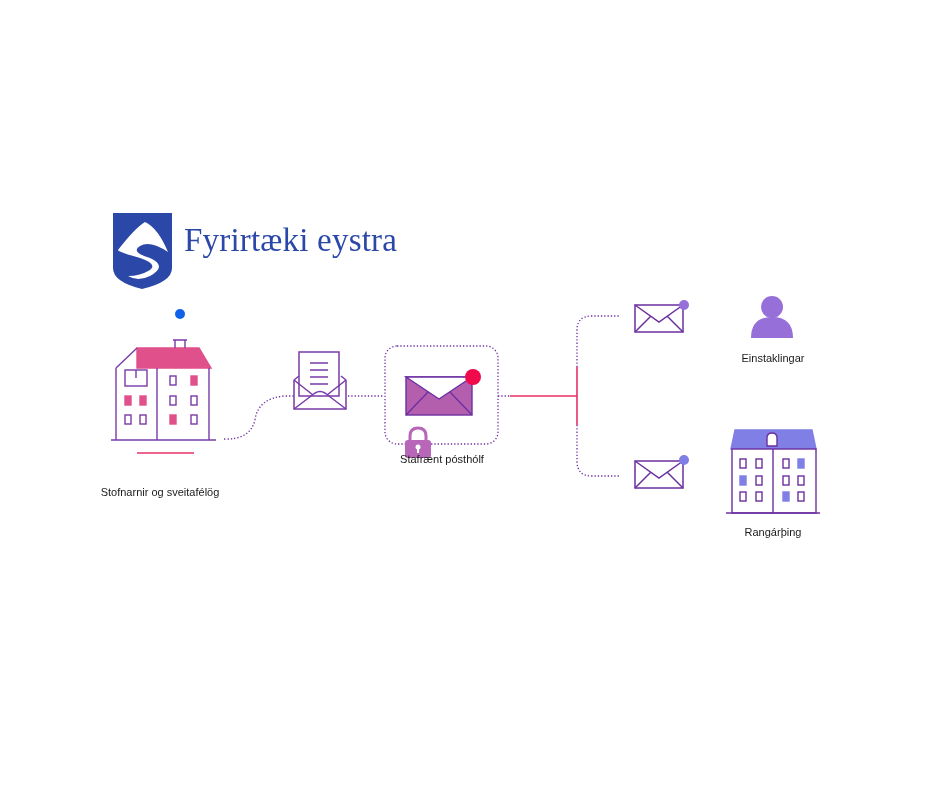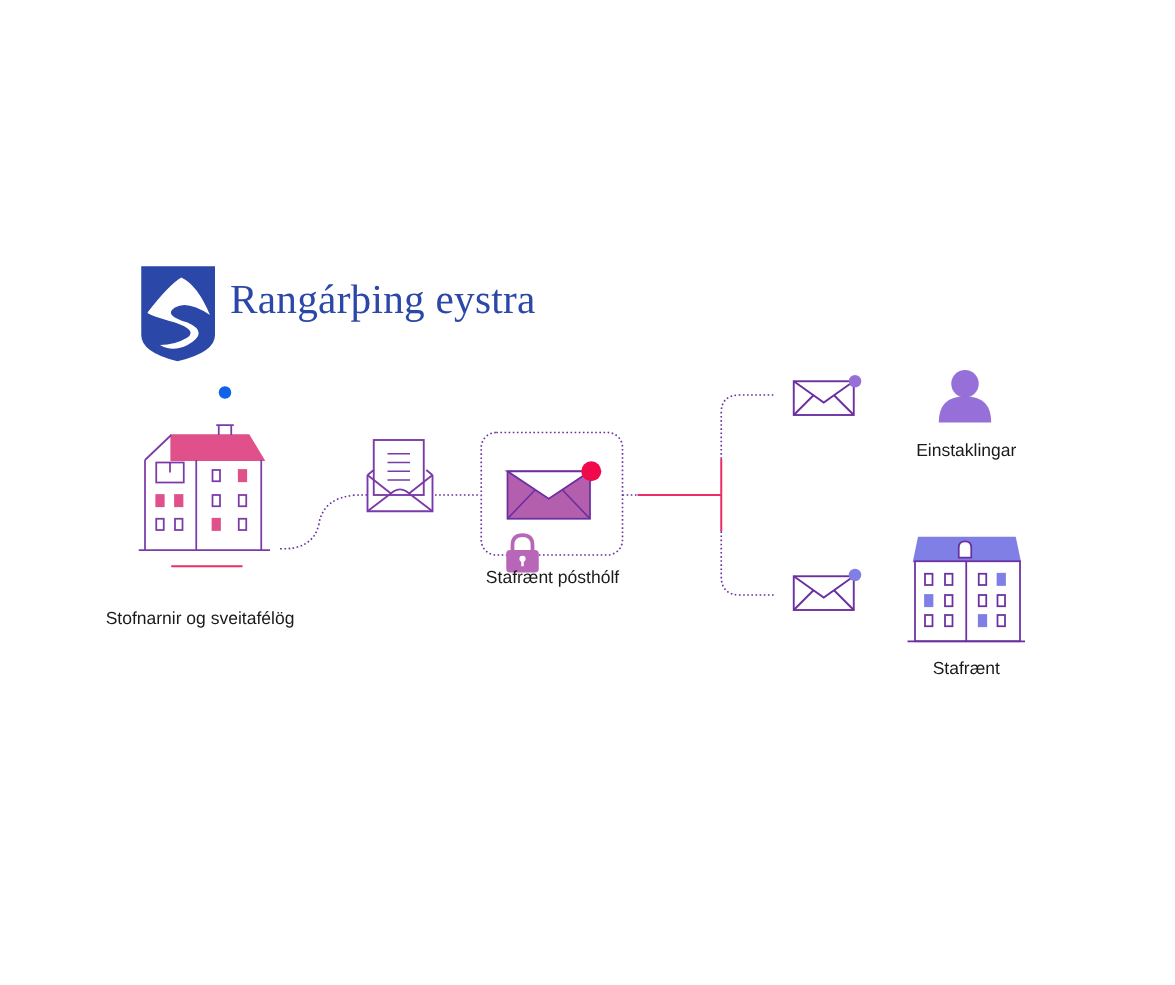--- a/index.html
+++ b/index.html
@@ -1,19 +1,19 @@
 <!DOCTYPE html>
 <html><head>
 <meta charset="utf-8">
 <style>
   html, body { margin:0; padding:0; background:#ffffff; }
   body { width:940px; height:788px; position:relative; overflow:hidden; font-family:"Liberation Sans", sans-serif; }
   svg.canvas { position:absolute; left:0; top:0; }
   .brand-name { position:absolute; left:184px; top:222px; font-family:"Liberation Serif","DejaVu Serif", serif; font-size:33px; color:#2b47a8; letter-spacing:0.2px; white-space:nowrap; }
-  .label { position:absolute; font-size:14px; color:#1a1a1a; white-space:nowrap; transform:translateX(-50%); }
+  .label { position:absolute; font-size:11px; color:#1a1a1a; white-space:nowrap; transform:translateX(-50%); }
 </style>
 </head>
 <body>
 
 <svg class="canvas" width="940" height="788" viewBox="0 0 940 788">
 
   <g>
     <path d="M113,213 L172,213 L172,268 Q172,282 142,289 Q113,282 113,268 Z" fill="#2b47a8"></path>
     <path d="M118,250 Q135,228 145,222 Q158,228 168,252 Q150,240 140,246 Q130,252 150,258 Q168,266 150,276 Q138,282 128,276 Q140,276 150,270 Q158,264 140,258 Q118,252 118,250 Z" fill="#ffffff"></path>
   </g>
@@ -108,18 +108,18 @@
     <rect x="756" y="476" width="6" height="9"></rect>
     <rect x="783" y="476" width="6" height="9"></rect>
     <rect x="798" y="476" width="6" height="9"></rect>
     <rect x="740" y="492" width="6" height="9"></rect>
     <rect x="756" y="492" width="6" height="9"></rect>
     <rect x="783" y="492" width="6" height="9" fill="#7f7fe6" stroke="#7f7fe6"></rect>
     <rect x="798" y="492" width="6" height="9"></rect>
   </g>
 </svg>
 
-<div class="brand-name">Rangárþing eystra</div>
+<div class="brand-name">Fyrirtæki eystra</div>
 
 <div class="label" style="left:160px; top:486px;">Stofnarnir og sveitafélög</div>
 <div class="label" style="left:442px; top:453px;">Stafrænt pósthólf</div>
 <div class="label" style="left:773px; top:352px;">Einstaklingar</div>
-<div class="label" style="left:773px; top:526px;">Stafrænt</div>
+<div class="label" style="left:773px; top:526px;">Rangárþing</div>
 
 </body></html>

